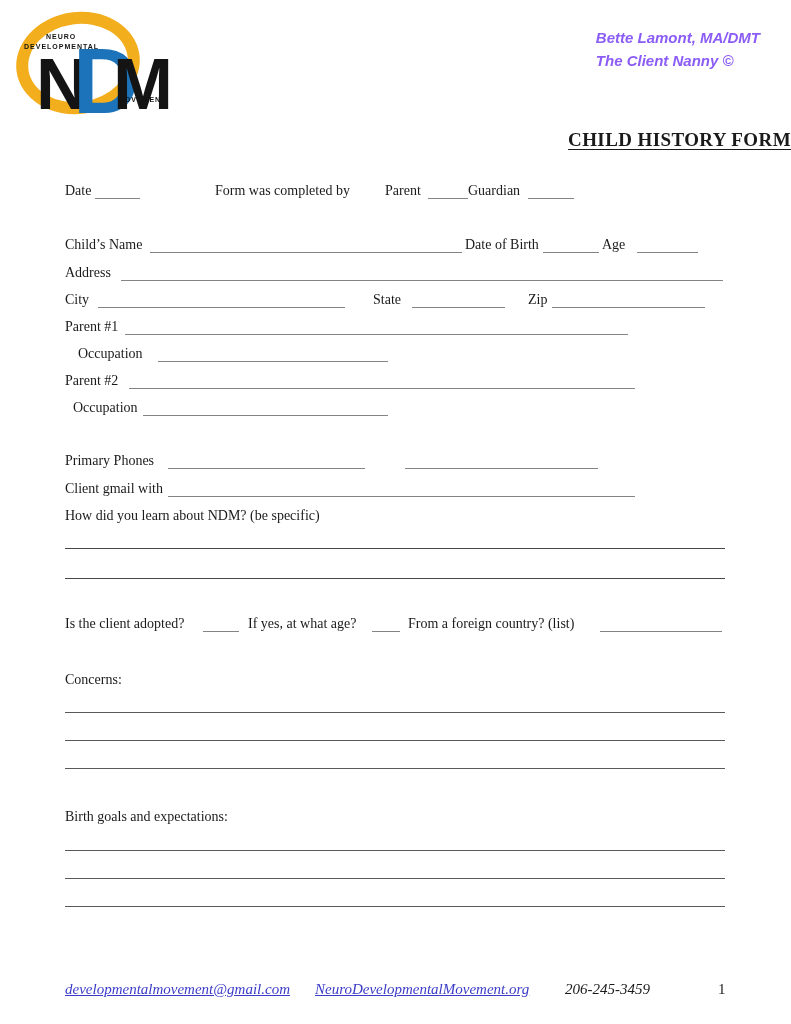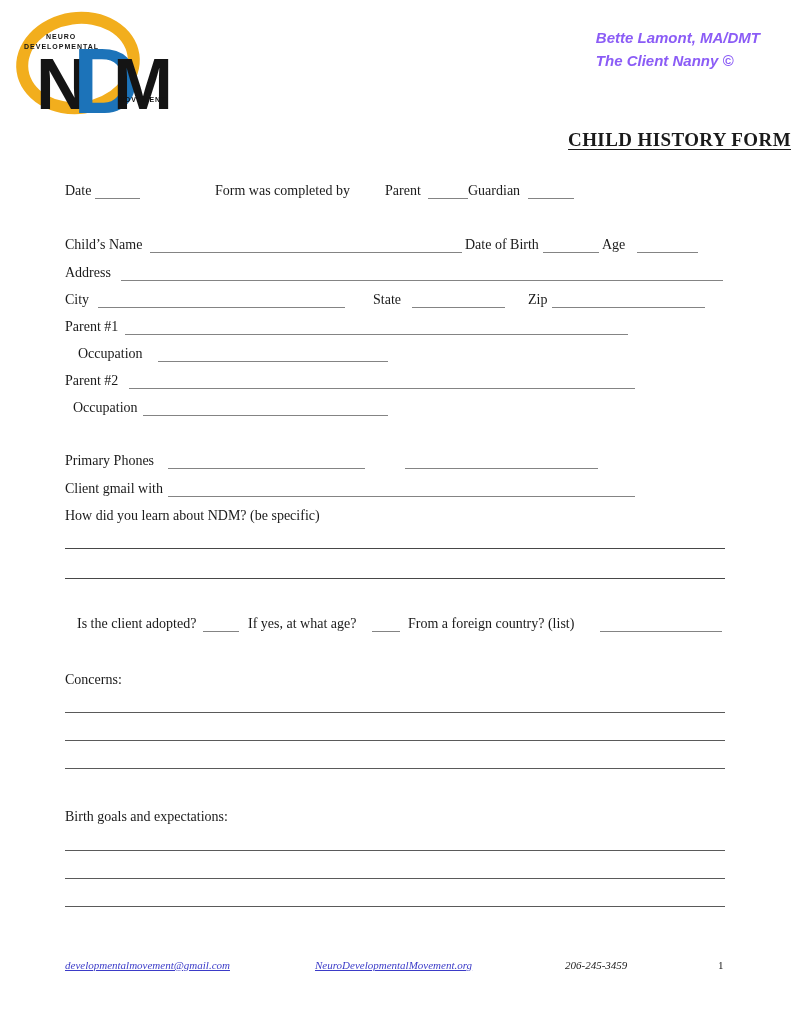--- a/index.html
+++ b/index.html
@@ -34,21 +34,21 @@
     font-size:19px;font-weight:bold;letter-spacing:.4px;
     text-decoration:underline;text-underline-offset:3px;
   }
   
   .row{position:absolute;left:65px;width:660px;height:20px;font-size:14px;line-height:20px;white-space:nowrap;}
   .lb{position:absolute;top:0;}
   .bl{position:absolute;top:17px;height:0;border-bottom:1px solid #848484;}
   .rule{position:absolute;left:65px;width:660px;height:0;border-bottom:1px solid #474747;}
   .rule.mid{border-bottom-color:#5a5a5a;}
   
-  .footer{position:absolute;left:65px;top:956px;width:660px;height:20px;font-size:11px;font-style:italic;line-height:18px;}
+  .footer{position:absolute;left:65px;top:980px;width:660px;height:20px;font-size:15px;font-style:italic;line-height:18px;}
   .footer .lb{top:0;}
   .footer a{color:var(--link,#3B3BC8);text-decoration:underline;}
   .pageno{font-style:normal;}
 </style>
 </head>
 <body>
 
 <div class="page">
 
   <div class="logo">
@@ -133,21 +133,21 @@
     <div class="bl" style="left:103px;width:467px"></div>
   </div>
 
   <div class="row" style="top:506px">
     <span class="lb" style="left:0">How did you learn about NDM? (be specific)</span>
   </div>
   <div class="rule" style="top:548px"></div>
   <div class="rule" style="top:578px"></div>
 
   <div class="row" style="top:614px">
-    <span class="lb" style="left:12px">Is the client adopted?</span>
+    <span class="lb" style="left:0">Is the client adopted?</span>
     <div class="bl" style="left:138px;width:36px"></div>
     <span class="lb" style="left:183px">If yes, at what age?</span>
     <div class="bl" style="left:307px;width:28px"></div>
     <span class="lb" style="left:343px">From a foreign country? (list)</span>
     <div class="bl" style="left:535px;width:122px"></div>
   </div>
 
   <div class="row" style="top:670px">
     <span class="lb" style="left:0">Concerns:</span>
   </div>

